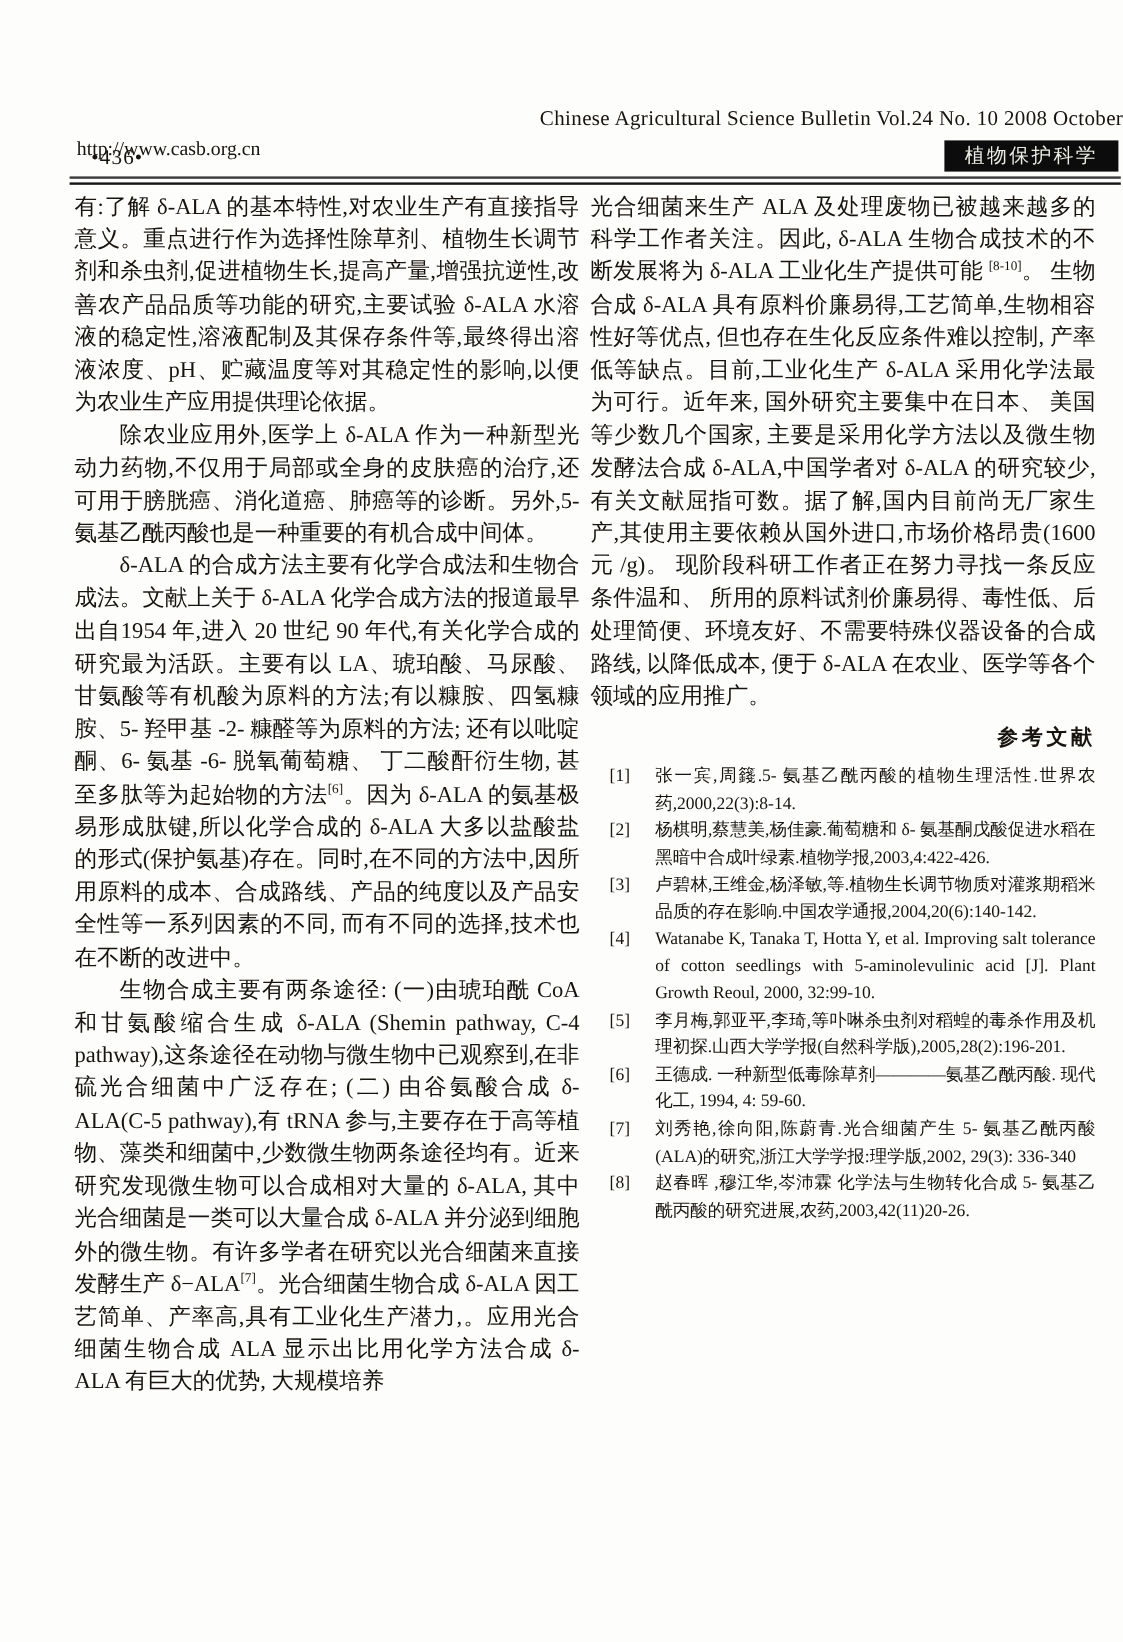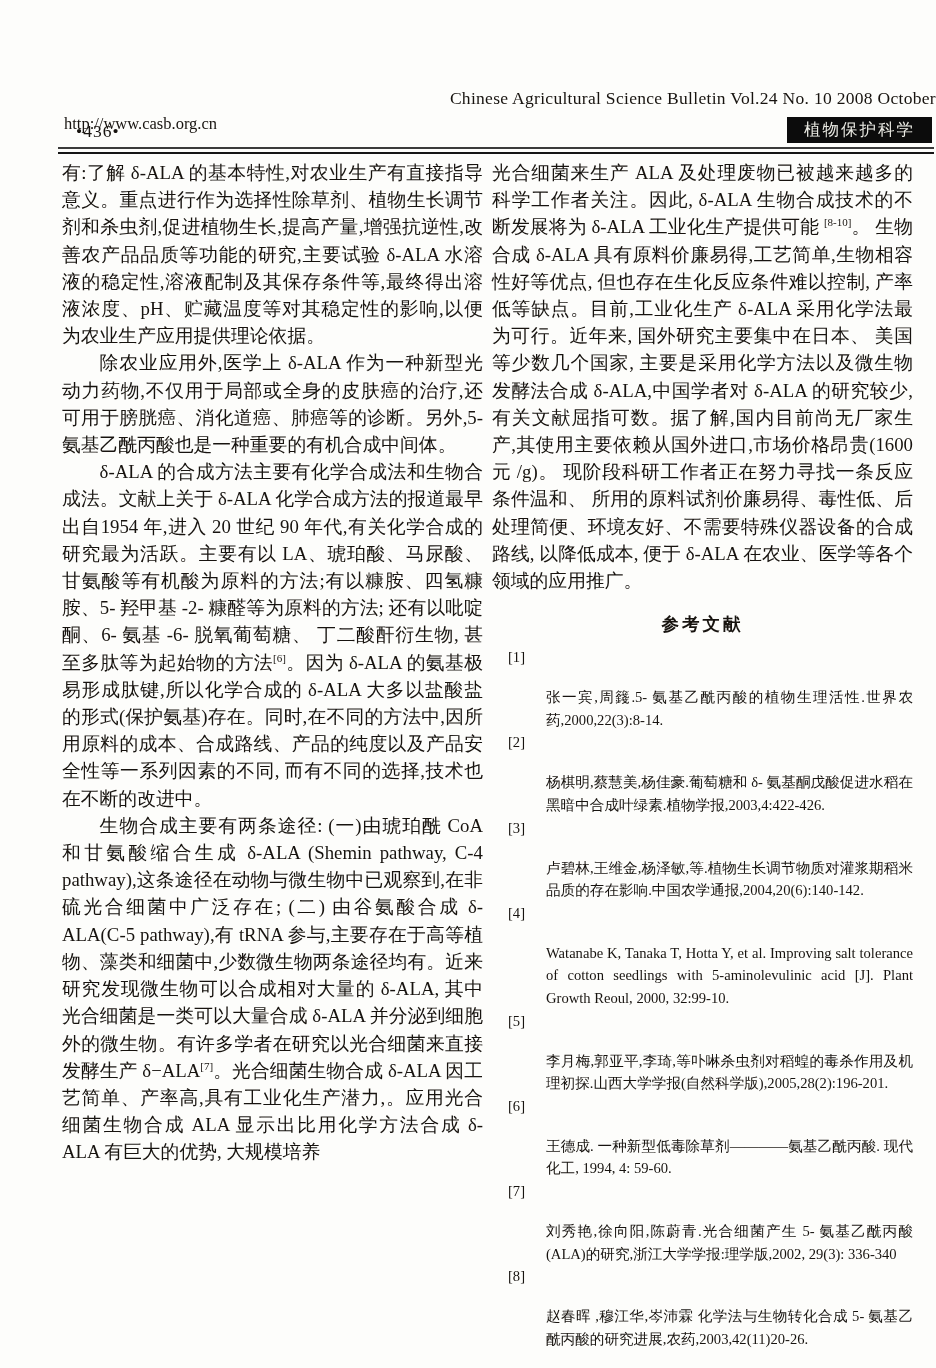--- a/index.html
+++ b/index.html
@@ -31,27 +31,27 @@
     display:flex;gap:9px;
   }
   .col{width:421px;flex:0 0 421px;}
   .col p{
     margin:0;font-size:18.8px;line-height:27.2px;
     text-align:justify;word-break:break-word;
   }
   .col p.indent{text-indent:2em;}
   sup{font-size:11px;line-height:0;vertical-align:super;}
   .ref-heading{
-    text-align:center;font-weight:bold;font-size:17.5px;
-    margin:18px 0 10px;letter-spacing:3px;
+    text-align:right;font-weight:bold;font-size:17.5px;
+    margin:8px 0 10px;letter-spacing:3px;
   }
   .ref-list{font-size:14.6px;line-height:22.6px;padding-left:16px;}
   .ref-item{display:flex;align-items:flex-start;}
   .ref-label{flex:0 0 26px;}
-  .ref-text{flex:1;padding-left:12px;text-align:justify;word-break:break-word;margin-top:40px;}
+  .ref-text{flex:1;padding-left:12px;text-align:justify;word-break:break-word;}
 </style>
 </head>
 <body>
 
 <div class="page">
   <div class="header-journal">Chinese Agricultural Science Bulletin Vol.24 No. 10 2008 October</div>
   <div class="header-url">http://www.casb.org.cn</div>
   <div class="page-num">•436•</div>
   <div class="badge" style="background: rgb(12, 12, 12); color: rgb(235, 235, 228);">植物保护科学</div>
   <div class="rule"></div>

